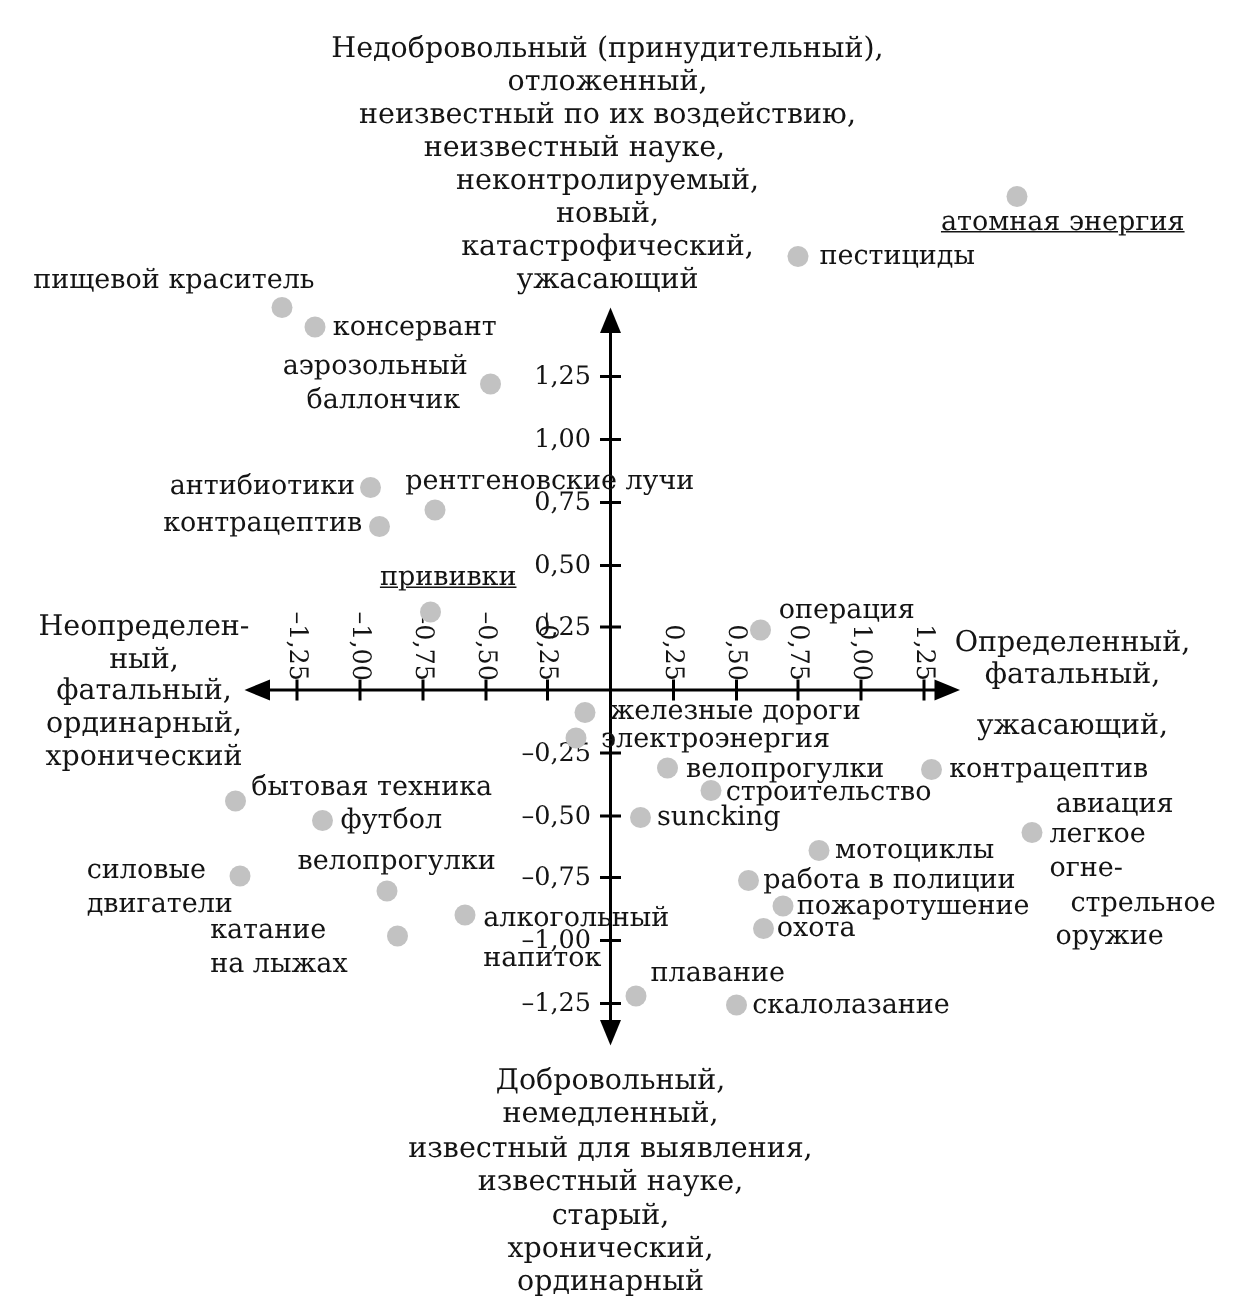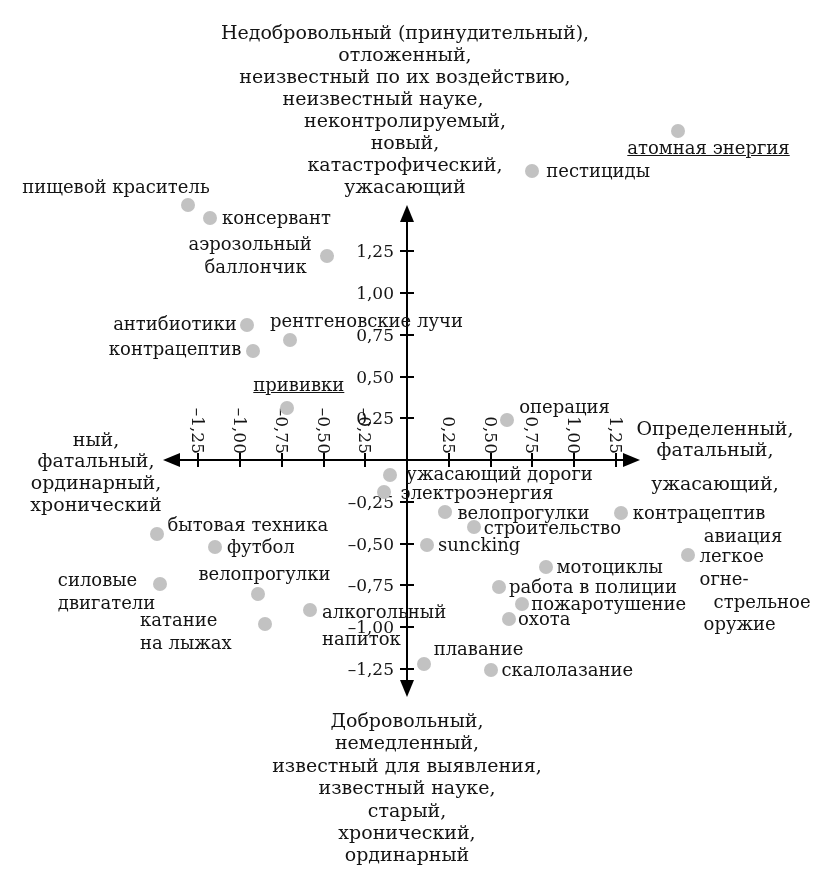--- a/index.html
+++ b/index.html
@@ -80,20 +80,21 @@
     <div class="block-line" style="left: 405px; top: 131px;">новый,</div>
     <div class="block-line" style="left: 405px; top: 153px;">катастрофический,</div>
     <div class="block-line" style="left: 405px; top: 175px;">ужасающий</div>
     <div class="block-line" style="left: 407px; top: 709px;">Добровольный,</div>
     <div class="block-line" style="left: 407px; top: 731.4px;">немедленный,</div>
     <div class="block-line" style="left: 407px; top: 753.8px;">известный для выявления,</div>
     <div class="block-line" style="left: 407px; top: 776.2px;">известный науке,</div>
     <div class="block-line" style="left: 407px; top: 798.6px;">старый,</div>
     <div class="block-line" style="left: 407px; top: 821px;">хронический,</div>
     <div class="block-line" style="left: 407px; top: 843.4px;">ординарный</div>
+    <div class="block-line" style="left: 96px; top: 406px;">Неопределен-</div>
     <div class="block-line" style="left: 96px; top: 427.7px;">ный,</div>
     <div class="block-line" style="left: 96px; top: 449.4px;">фатальный,</div>
     <div class="block-line" style="left: 96px; top: 471.1px;">ординарный,</div>
     <div class="block-line" style="left: 96px; top: 492.8px;">хронический</div>
     <div class="block-line" style="left: 715px; top: 417px;">Определенный,</div>
     <div class="block-line" style="left: 715px; top: 438.3px;">фатальный,</div>
     <div class="block-line" style="left: 715px; top: 459.6px; margin-top: 12px;">ужасающий,</div>
     <div class="pt-dot" title="атомная энергия" style="left: 677.5px; top: 131px; background: rgb(194, 194, 194);"></div>
     <div class="pt-line c" style="left: 708.5px; top: 137px;">атомная энергия</div>
     <div class="pt-dot" title="пестициды" style="left: 532.3px; top: 171.1px; background: rgb(194, 194, 194);"></div>
@@ -109,21 +110,21 @@
     <div class="pt-line r" style="right: 595.3px; top: 312.7px;">антибиотики</div>
     <div class="pt-dot" title="рентгеновские лучи" style="left: 290.1px; top: 339.8px; background: rgb(194, 194, 194);"></div>
     <div class="pt-line l" style="left: 270.1px; top: 309.8px;">рентгеновские лучи</div>
     <div class="pt-dot" title="контрацептив" style="left: 253.4px; top: 351.4px; background: rgb(194, 194, 194);"></div>
     <div class="pt-line r" style="right: 590.6px; top: 338.4px;">контрацептив</div>
     <div class="pt-dot" title="прививки" style="left: 286.8px; top: 408.2px; background: rgb(194, 194, 194);"></div>
     <div class="pt-line c" style="left: 298.8px; top: 374.2px;">прививки</div>
     <div class="pt-dot" title="операция" style="left: 507.2px; top: 419.9px; background: rgb(194, 194, 194);"></div>
     <div class="pt-line l" style="left: 519.2px; top: 395.9px;">операция</div>
     <div class="pt-dot" title="железные дороги" style="left: 390.3px; top: 475px; background: rgb(194, 194, 194);"></div>
-    <div class="pt-line l" style="left: 406.3px; top: 463px;">ужасающий дороги</div>
+    <div class="pt-line l" style="left: 406.3px; top: 463px;">железные дороги</div>
     <div class="pt-dot" title="электроэнергия" style="left: 383.6px; top: 491.7px; background: rgb(194, 194, 194);"></div>
     <div class="pt-line l" style="left: 400.6px; top: 481.7px;">электроэнергия</div>
     <div class="pt-dot" title="автотранспорт" style="left: 445.4px; top: 511.8px; background: rgb(194, 194, 194);"></div>
     <div class="pt-line l" style="left: 457.4px; top: 501.8px;">велопрогулки</div>
     <div class="pt-dot" title="гражданская авиация" style="left: 620.8px; top: 513.4px; background: rgb(194, 194, 194);"></div>
     <div class="pt-line l" style="left: 632.8px; top: 502.4px;">контрацептив</div>
     <div class="pt-line l" style="left: 703.8px; top: 525.4px;">авиация</div>
     <div class="pt-dot" title="строительство" style="left: 473.8px; top: 526.8px; background: rgb(194, 194, 194);"></div>
     <div class="pt-line l" style="left: 483.8px; top: 516.8px;">строительство</div>
     <div class="pt-dot" title="бытовая техника" style="left: 156.5px; top: 533.5px; background: rgb(194, 194, 194);"></div>

